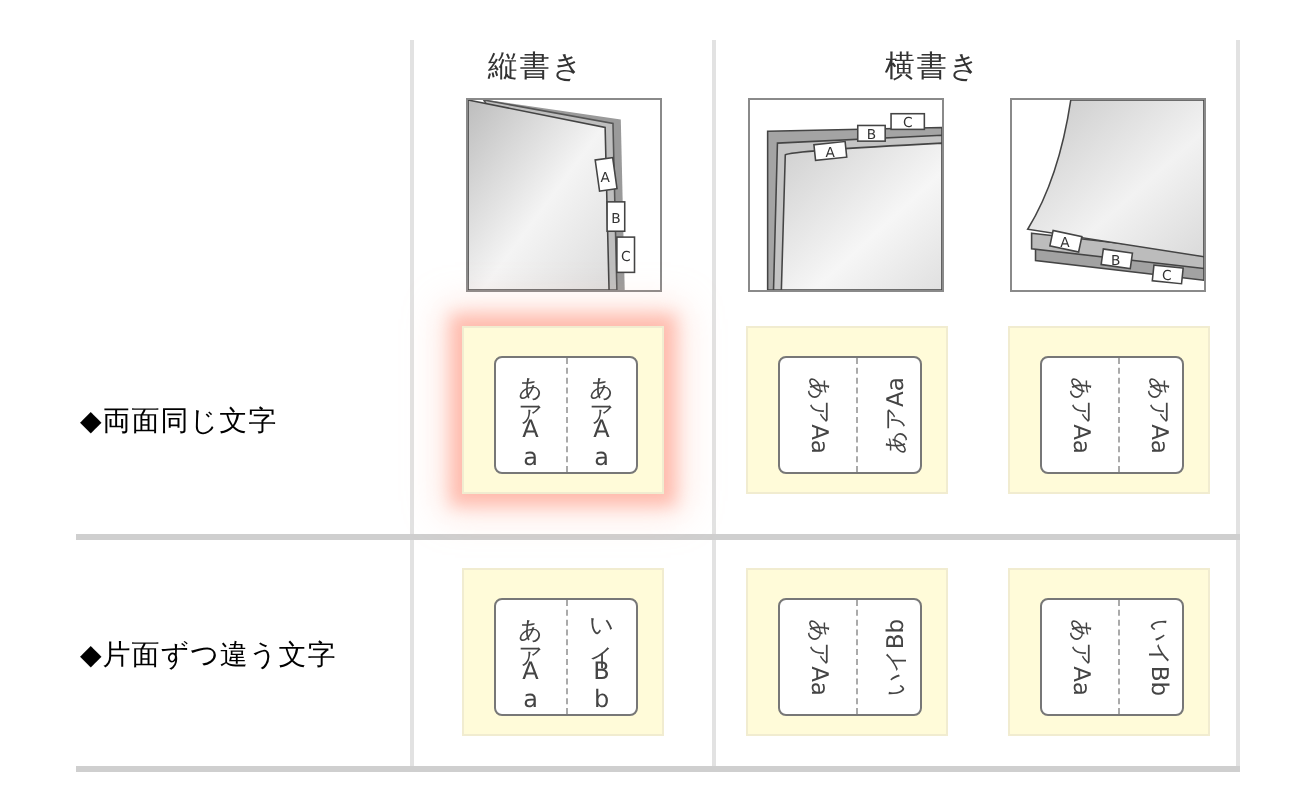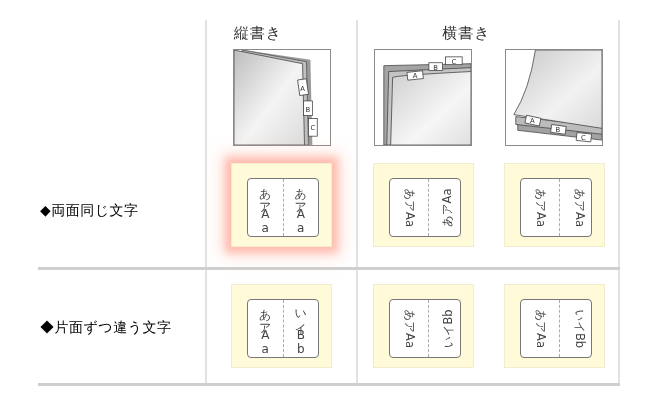--- a/index.html
+++ b/index.html
@@ -48,21 +48,21 @@
   </style>
 </head>
 <body>
 
 <div class="vline" style="left:205px; top:20px; height:365px;"></div>
 <div class="vline" style="left:356px; top:20px; height:365px;"></div>
 <div class="vline" style="left:618px; top:20px; height:365px;"></div>
 <div class="hline" style="left:38px; top:267px; width:582px;"></div>
 <div class="hline" style="left:38px; top:383px; width:582px;"></div>
 
-<div class="col-head" style="left:192px; width:132px;">縦書き</div>
+<div class="col-head" style="left:202px; width:132px;">縦書き</div>
 <div class="col-head" style="left:358px; width:217px;">横書き</div>
 
 <div class="illus" style="left:233px;">
   <svg viewBox="0 0 98 97">
     <defs>
       <linearGradient id="g1" x1="0" y1="0" x2="1" y2="1">
         <stop offset="0" stop-color="#bdbdbd"></stop>
           <stop offset="0.55" stop-color="#f4f4f4"></stop>
           <stop offset="1" stop-color="#dcdcdc"></stop>
       </linearGradient>
@@ -115,21 +115,21 @@
     <rect x="20" y="68" width="15" height="8" fill="#fff" stroke="#444" stroke-width="0.8" transform="rotate(12 27 72)"></rect>
     <text x="27" y="75" font-size="7" fill="#333" text-anchor="middle" font-family="DejaVu Sans, sans-serif">A</text>
     <rect x="46" y="77" width="15" height="8" fill="#fff" stroke="#444" stroke-width="0.8" transform="rotate(8 53 81)"></rect>
     <text x="53" y="84" font-size="7" fill="#333" text-anchor="middle" font-family="DejaVu Sans, sans-serif">B</text>
     <rect x="72" y="85" width="15" height="8" fill="#fff" stroke="#444" stroke-width="0.8" transform="rotate(6 79 89)"></rect>
     <text x="79" y="92" font-size="7" fill="#333" text-anchor="middle" font-family="DejaVu Sans, sans-serif">C</text>
   </svg>
 </div>
 
 <div class="row-label" style="top:202px;">◆両面同じ文字</div>
-<div class="row-label" style="top:319px;font-family:Liberation Serif, serif;">◆片面ずつ違う文字</div>
+<div class="row-label" style="top:319px;">◆片面ずつ違う文字</div>
 
 <div class="label-box selected" style="left:231px; top:163px;">
   <div class="card">
     <div class="page">
         <span class="vtext">あアAa</span>
       </div>
     <div class="page">
         <span class="vtext">あアAa</span>
       </div>
   </div>

